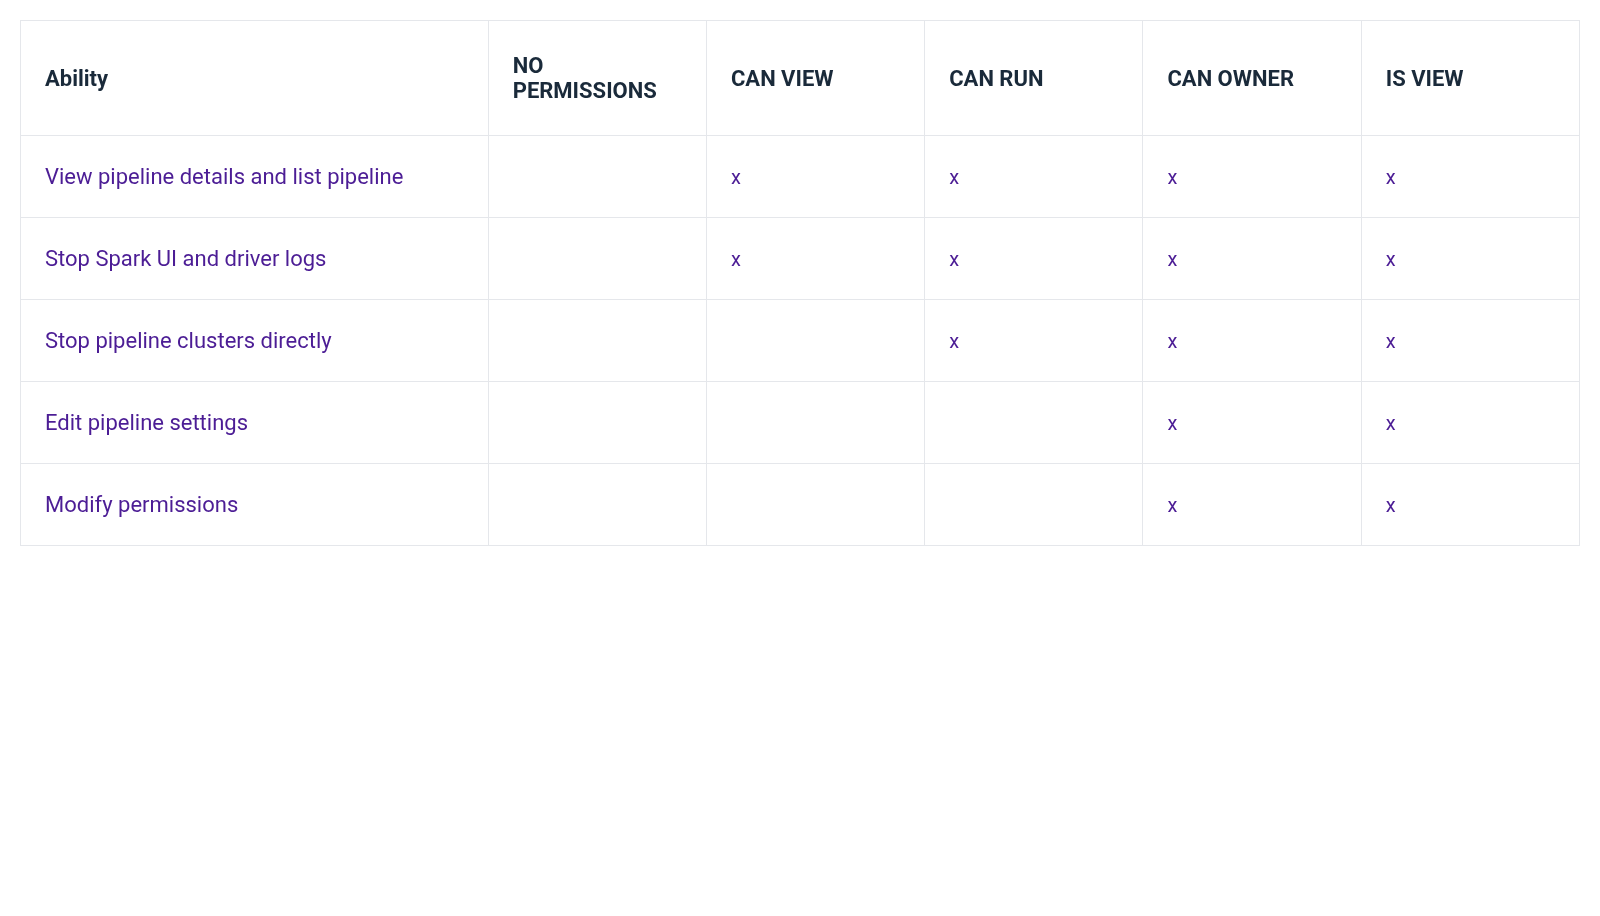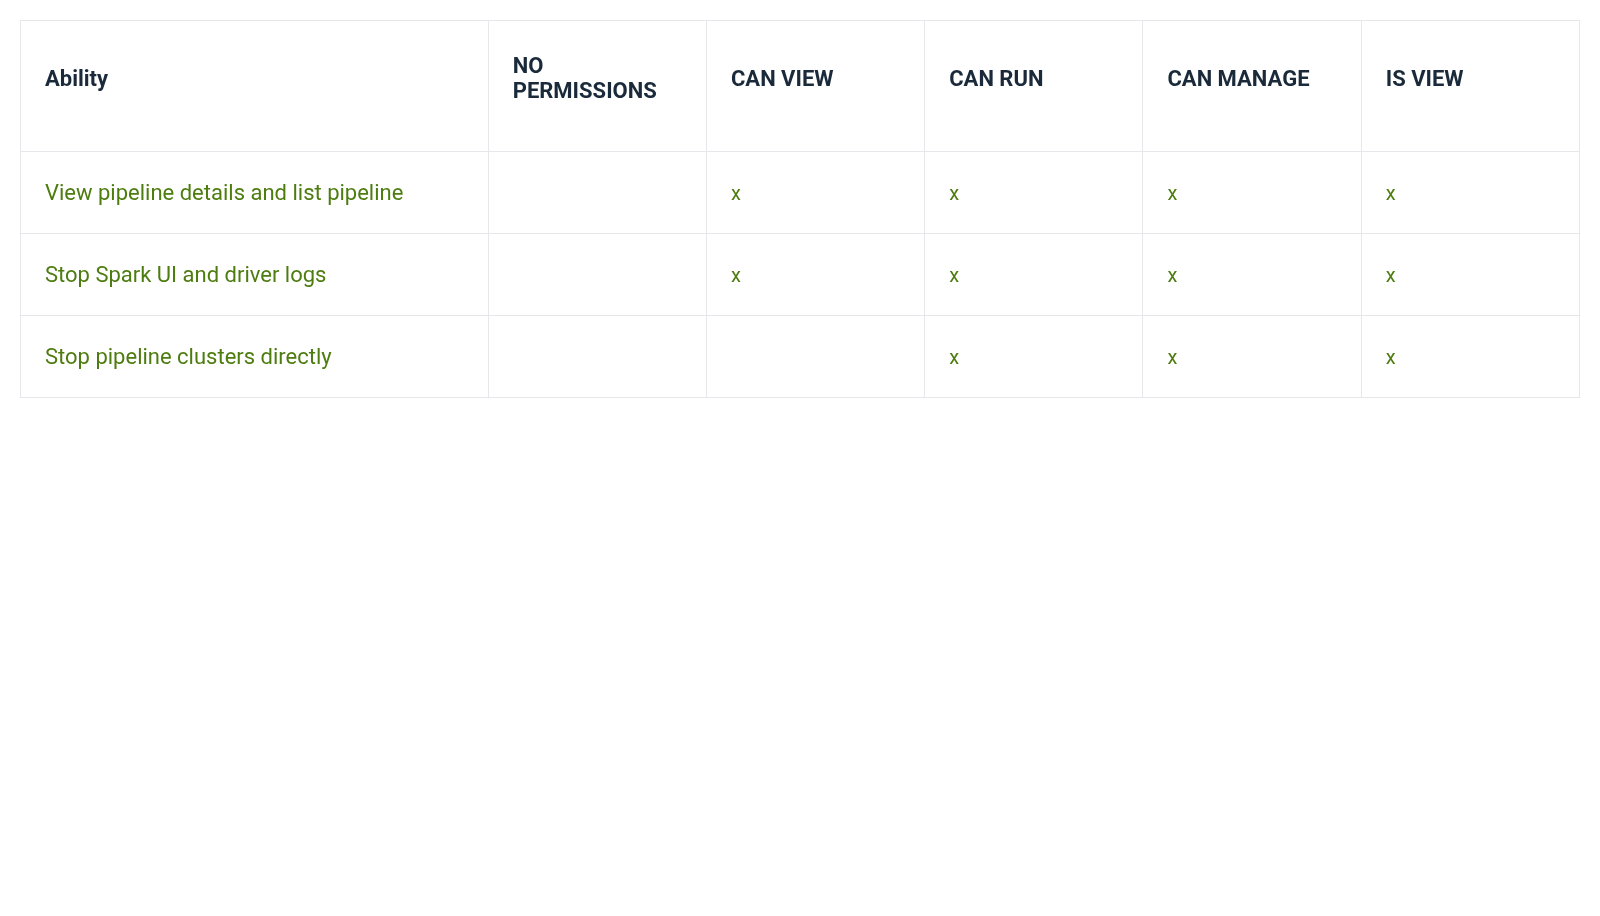--- a/index.html
+++ b/index.html
@@ -23,26 +23,26 @@
       text-align: left;
       vertical-align: middle;
       padding: 28px 24px;
       font-size: 22px;
     }
     th {
       font-weight: 700;
       font-size: 22px;
       color: #1a2a3a;
       padding-top: 32px;
-      padding-bottom: 48px;
+      padding-bottom: 32px;
     }
     col.col-ability { width: 30%; }
     col.col-perm { width: 14%; }
     tbody tr td {
-      color: #4d7c0f;
+      color: #4c1d95;
     }
     .mark {
       font-size: 20px;
     }
   </style>
 </head>
 <body>
 
 <table>
   <colgroup>
@@ -52,21 +52,21 @@
     <col class="col-perm">
     <col class="col-perm">
     <col class="col-perm">
   </colgroup>
   <thead>
     <tr>
       <th>Ability</th>
       <th>NO PERMISSIONS</th>
       <th>CAN VIEW</th>
       <th>CAN RUN</th>
-      <th>CAN MANAGE</th>
+      <th>CAN OWNER</th>
       <th>IS VIEW</th>
     </tr>
   </thead>
   <tbody>
       <tr>
         <td>View pipeline details and list pipeline</td>
         <td class="mark"></td>
         <td class="mark">x</td>
         <td class="mark">x</td>
         <td class="mark">x</td>
@@ -81,14 +81,30 @@
         <td class="mark">x</td>
       </tr>
       <tr>
         <td>Stop pipeline clusters directly</td>
         <td class="mark"></td>
         <td class="mark"></td>
         <td class="mark">x</td>
         <td class="mark">x</td>
         <td class="mark">x</td>
       </tr>
+      <tr>
+        <td>Edit pipeline settings</td>
+        <td class="mark"></td>
+        <td class="mark"></td>
+        <td class="mark"></td>
+        <td class="mark">x</td>
+        <td class="mark">x</td>
+      </tr>
+      <tr>
+        <td>Modify permissions</td>
+        <td class="mark"></td>
+        <td class="mark"></td>
+        <td class="mark"></td>
+        <td class="mark">x</td>
+        <td class="mark">x</td>
+      </tr>
     </tbody>
 </table>
 
 </body></html>

